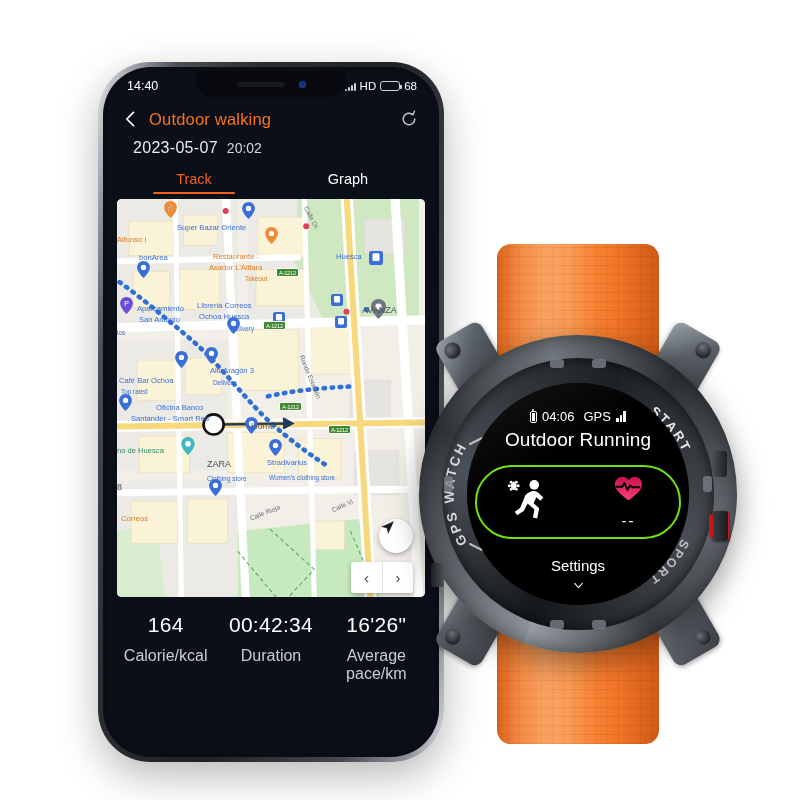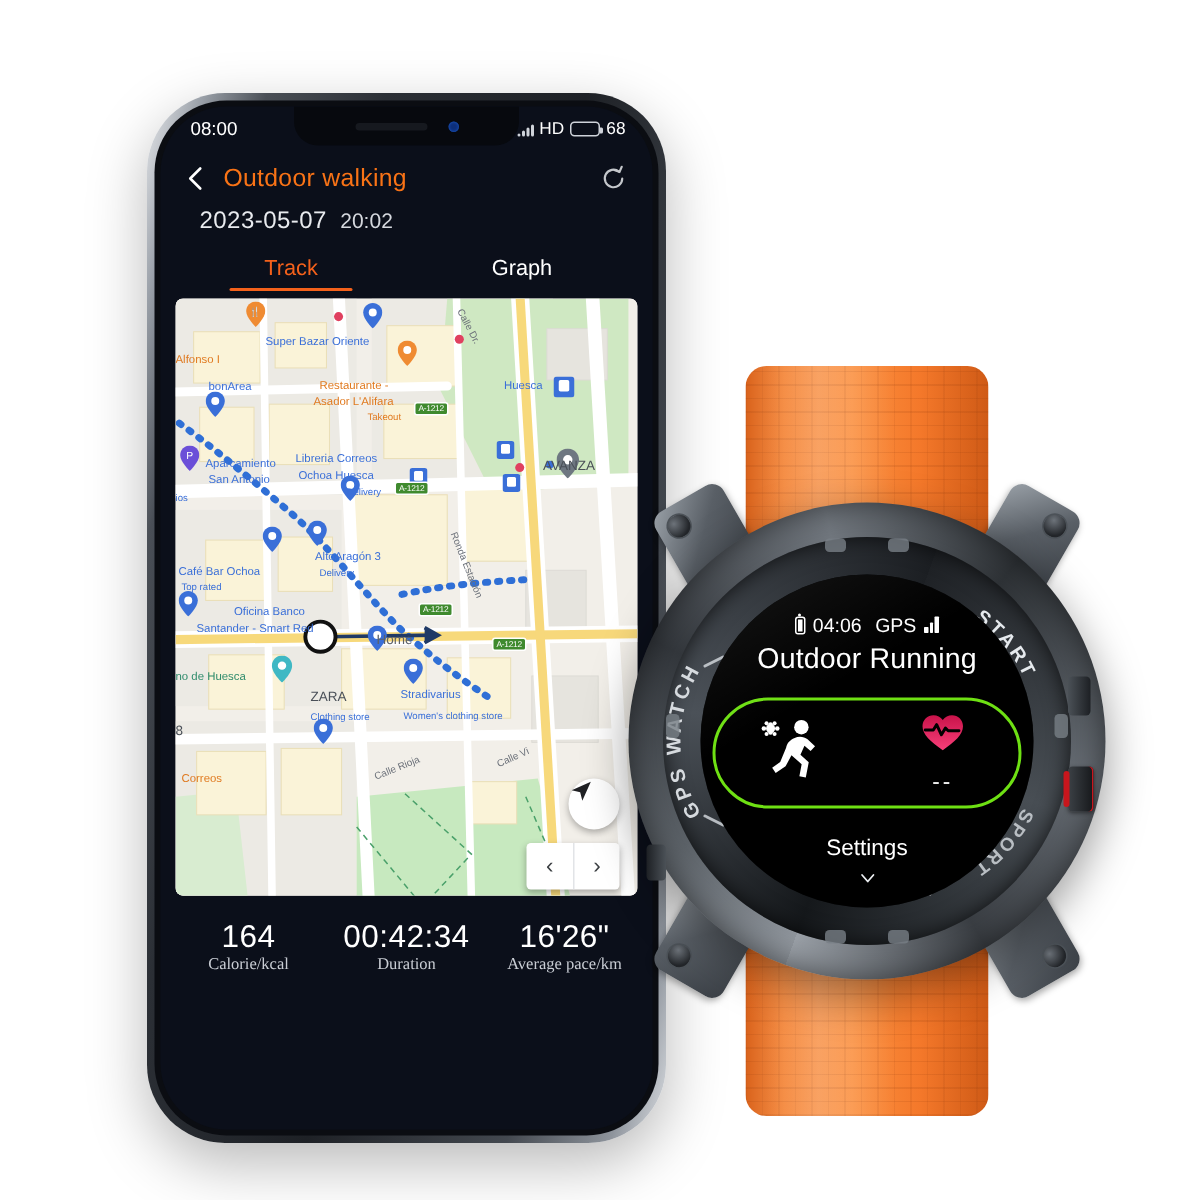--- a/index.html
+++ b/index.html
@@ -119,21 +119,21 @@
     display:flex; background:#fff; border-radius:3px;
     box-shadow:0 2px 5px rgba(0,0,0,.3); overflow:hidden;
   }
   .pg { width:31px; height:31px; display:flex; align-items:center; justify-content:center; color:#3c4043; font-size:15px; }
   .pg + .pg { border-left:1px solid #e2e4e7; }
 
   
   #stats { display:flex; padding:16px 6px 0 6px; color:#fff; }
   .stat { flex:1; text-align:center; }
   .stat .val { font-size:21px; letter-spacing:.3px; }
-  .stat .lbl { font-size:11px; color:#c9cdd4; margin-top:0;font-family:Liberation Serif, serif; }
+  .stat .lbl { font-size:16px; color:#c9cdd4; margin-top:10px; }
 
   
   #watch { position:absolute; left:398px; top:244px; width:360px; height:500px; }
 
   .strap {
     position:absolute; left:50%; transform:translateX(-50%);
     width:162px;
     background:
       repeating-linear-gradient(0deg, rgba(140,55,10,.14) 0 1px, rgba(0,0,0,0) 1px 9px),
       repeating-linear-gradient(90deg, rgba(140,55,10,.10) 0 1px, rgba(0,0,0,0) 1px 11px),
@@ -222,21 +222,21 @@
 <div id="phone">
   <div id="phone-inner">
     <div id="screen">
 
       <div id="notch">
         <div id="speaker"></div>
         <div id="front-cam"></div>
       </div>
 
       <div id="statusbar">
-        <span>08:00</span>
+        <span>14:40</span>
         <span id="status-right">
           <span class="sig-dots">
               <i></i>
               <i></i>
               <i></i>
               <i></i>
             </span>
           <span>HD</span>
           <span class="batt-shell"><span class="batt-fill"></span></span>
           <span>68</span>

